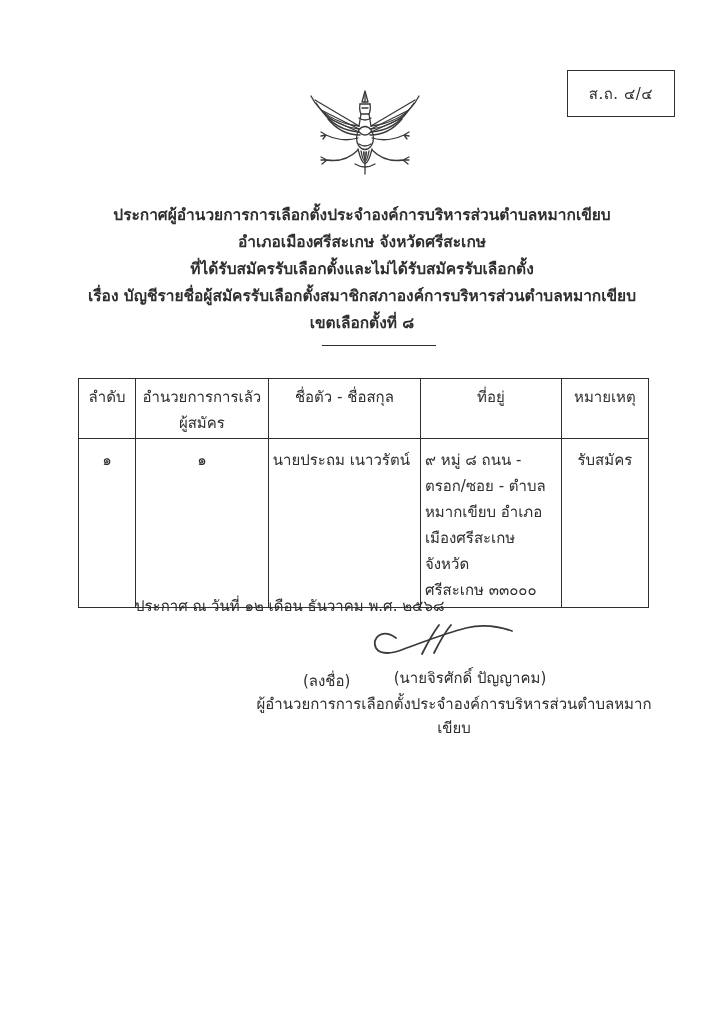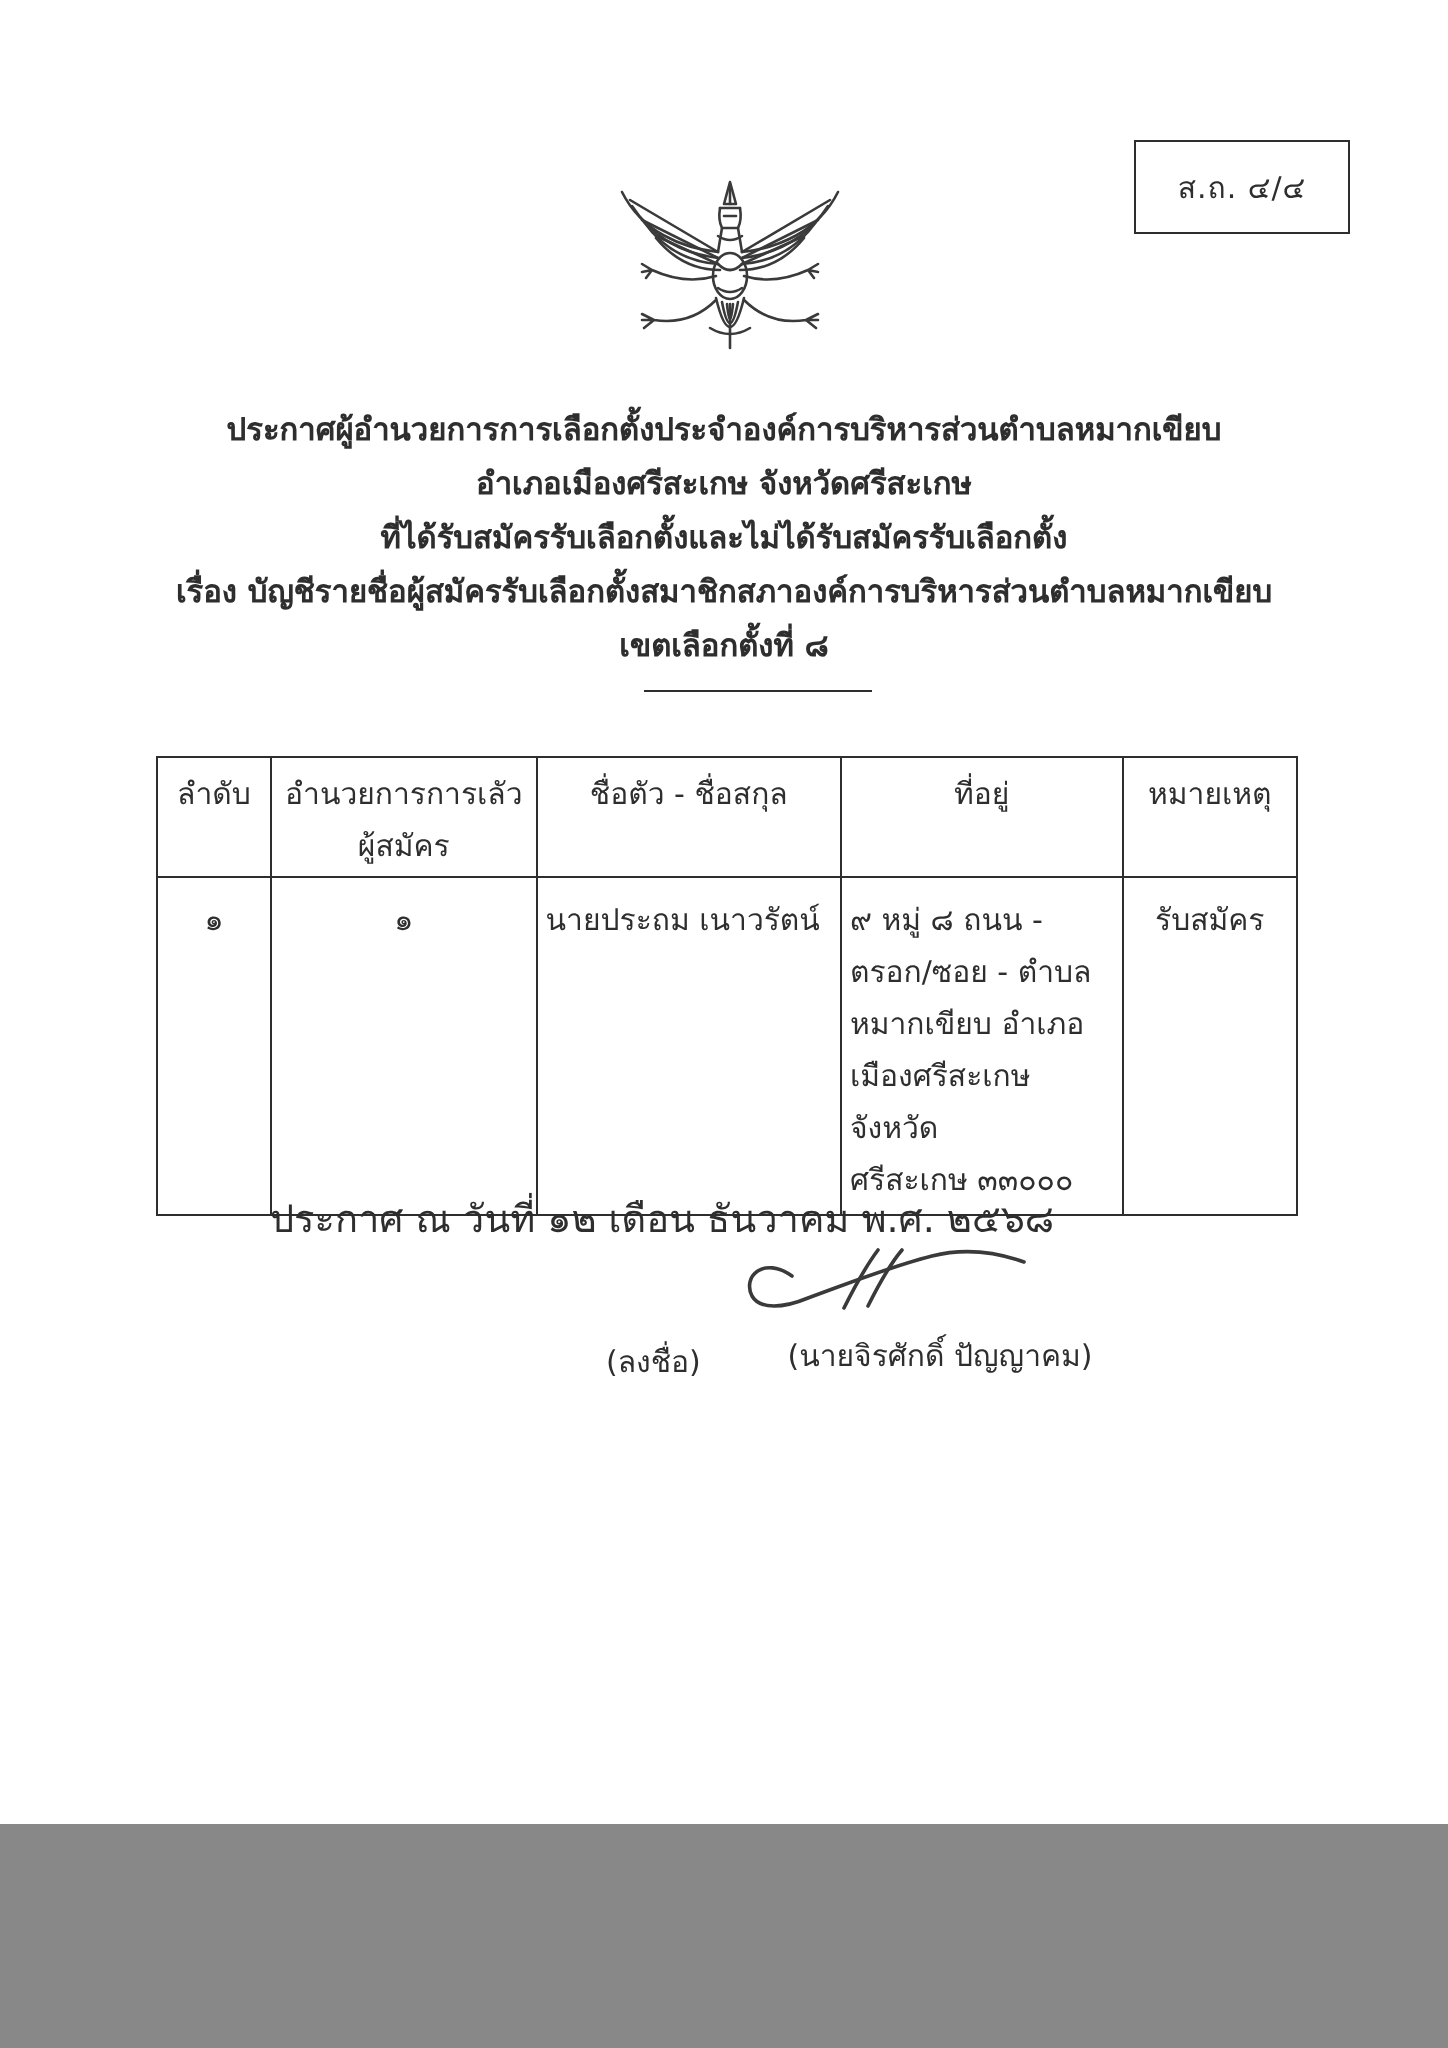--- a/index.html
+++ b/index.html
@@ -1,19 +1,19 @@
 <!DOCTYPE html>
 <html><head>
 <meta charset="utf-8">
 <style>
   html, body { margin: 0; padding: 0; background: #888; }
   .page {
     position: relative;
     width: 724px;
-    height: 912px;
+    height: 1024px;
     margin: 0 auto;
     background: #ffffff;
     font-family: "DejaVu Sans", "Liberation Sans", sans-serif;
     color: #2e2e2e;
     overflow: hidden;
   }
   .abs { position: absolute; }
 
   
   .form-code-box {
@@ -57,21 +57,21 @@
   table.doc-table td { padding: 8px 4px 4px 4px; height: 122px; }
   td.c-center { text-align: center; }
   td.c-left { text-align: left; padding-left: 12px; }
   .col-order    { width: 10.0%; }
   .col-number   { width: 23.3%; }
   .col-name     { width: 26.7%; }
   .col-address  { width: 24.7%; }
   .col-remark   { width: 15.3%; }
 
   
-  .issued-line { left: 135px; top: 594px; font-size: 19px; }
+  .issued-line { left: 135px; top: 594px; font-size: 15px; }
   .sign-label  { left: 303px; top: 669px; font-size: 15px; }
   .signature-svg { left: 366px; top: 618px; width: 152px; height: 52px; }
   .signer-name {
     left: 330px; top: 666px; width: 280px;
     text-align: center; font-size: 15px;
   }
   .signer-title {
     left: 244px; top: 692px; width: 420px;
     text-align: center; font-size: 15px;
   }
@@ -183,14 +183,15 @@
     <svg width="152" height="52" viewBox="0 0 152 52" xmlns="http://www.w3.org/2000/svg">
       <g fill="none" stroke="#3a3a3a" stroke-width="1.8" stroke-linecap="round">
         <path d="M30 20 C16 10 5 20 10 30 C14 37 26 36 38 31 C60 23 80 15 100 10 C116 6 132 8 146 13"></path>
         <path d="M56 36 C61 26 67 15 73 7"></path>
         <path d="M68 35 C73 25 79 14 85 7"></path>
       </g>
     </svg>
   </div>
 
   <div class="abs signer-name">(นายจิรศักดิ์  ปัญญาคม)</div>
+  <div class="abs signer-title">ผู้อำนวยการการเลือกตั้งประจำองค์การบริหารส่วนตำบลหมากเขียบ</div>
 
 </div>
 
 </body></html>

